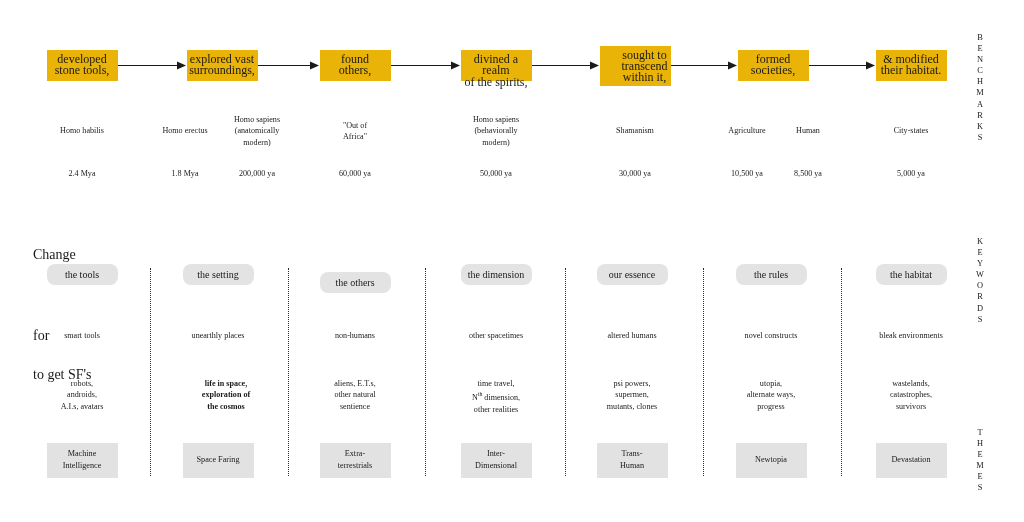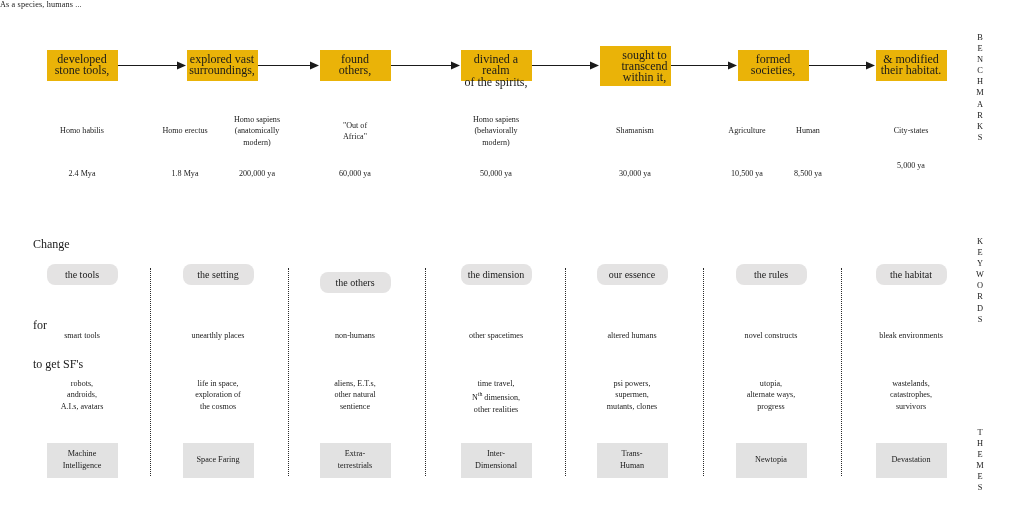--- a/index.html
+++ b/index.html
@@ -92,30 +92,30 @@
     line-height: 11.1px;
     text-align: center;
     width: 20px;
     letter-spacing: 0;
   }
   .side-label span { display: block; }
 
   
   .row-label {
     position: absolute;
-    font-size: 12px;
+    font-size: 14px;
     white-space: nowrap;
+    margin-top: 10px;
   }
 </style>
 </head>
 <body>
 
 <div id="canvas">
 
-  <div class="intro-label" style="left:33px; top:25px;">As a species, humans ...</div>
 
   <div id="stage-boxes">
       <div class="stage-box" style="left: 46.5px; top: 50px; height: 31px;">developed<br>stone tools,</div>
       <div class="stage-box" style="left: 186.5px; top: 50px; height: 31px;">explored vast<br>surroundings,</div>
       <div class="stage-box" style="left: 319.5px; top: 50px; height: 31px;">found<br>others,</div>
       <div class="stage-box" style="left: 460.5px; top: 50px; height: 31px;">divined a realm<br>of the spirits,</div>
       <div class="stage-box" style="left: 599.5px; top: 45.5px; height: 40px; padding-left: 20px;">sought to<br>transcend<br>within it,</div>
       <div class="stage-box" style="left: 737.5px; top: 50px; height: 31px;">formed<br>societies,</div>
       <div class="stage-box" style="left: 875.5px; top: 50px; height: 31px;">&amp; modified<br>their habitat.</div>
     </div>
@@ -160,21 +160,21 @@
     </div>
   <div id="benchmark-dates">
       <div class="col-text" style="width: 80px; left: 42px; top: 168px;">2.4 Mya</div>
       <div class="col-text" style="width: 80px; left: 145px; top: 168px;">1.8 Mya</div>
       <div class="col-text" style="width: 80px; left: 217px; top: 168px;">200,000 ya</div>
       <div class="col-text" style="width: 80px; left: 315px; top: 168px;">60,000 ya</div>
       <div class="col-text" style="width: 80px; left: 456px; top: 168px;">50,000 ya</div>
       <div class="col-text" style="width: 80px; left: 595px; top: 168px;">30,000 ya</div>
       <div class="col-text" style="width: 80px; left: 707px; top: 168px;">10,500 ya</div>
       <div class="col-text" style="width: 80px; left: 768px; top: 168px;">8,500 ya</div>
-      <div class="col-text" style="width: 80px; left: 871px; top: 160px;">5,000 ya</div>
+      <div class="col-text" style="width: 80px; left: 871px; top: 168px;">5,000 ya</div>
     </div>
 
   <div class="row-label" style="left:33px; top:237px;">Change</div>
   <div class="row-label" style="left:33px; top:318px;">for</div>
   <div class="row-label" style="left:33px; top:357px;">to get SF's</div>
 
   <div id="separators">
       <div class="vdots" style="left: 150px; top: 268px; height: 208px;"></div>
       <div class="vdots" style="left: 288px; top: 268px; height: 208px;"></div>
       <div class="vdots" style="left: 425px; top: 268px; height: 208px;"></div>
@@ -198,21 +198,21 @@
       <div class="col-text" style="width: 130px; left: 153px; top: 330px;">unearthly places</div>
       <div class="col-text" style="width: 130px; left: 290px; top: 330px;">non-humans</div>
       <div class="col-text" style="width: 130px; left: 431px; top: 330px;">other spacetimes</div>
       <div class="col-text" style="width: 130px; left: 567px; top: 330px;">altered humans</div>
       <div class="col-text" style="width: 130px; left: 706px; top: 330px;">novel constructs</div>
       <div class="col-text" style="width: 130px; left: 846px; top: 330px;">bleak environments</div>
     </div>
 
   <div id="sf-tropes">
       <div class="col-text wrap" style="width: 110px; left: 27px; top: 378px;">robots,<br>androids,<br>A.I.s, avatars</div>
-      <div class="col-text wrap" style="width: 110px; left: 163px; top: 378px;">life in space,<br>exploration of<br>the cosmos</div>
+      <div class="col-text wrap" style="width: 110px; left: 171px; top: 378px; font-weight: bold;">life in space,<br>exploration of<br>the cosmos</div>
       <div class="col-text wrap" style="width: 110px; left: 300px; top: 378px;">aliens, E.T.s,<br>other natural<br>sentience</div>
       <div class="col-text wrap" style="width: 110px; left: 441px; top: 378px;">time travel,<br>N<sup style="font-size: 0.72em;">th</sup> dimension,<br>other realities</div>
       <div class="col-text wrap" style="width: 110px; left: 577px; top: 378px;">psi powers,<br>supermen,<br>mutants, clones</div>
       <div class="col-text wrap" style="width: 110px; left: 716px; top: 378px;">utopia,<br>alternate ways,<br>progress</div>
       <div class="col-text wrap" style="width: 110px; left: 856px; top: 378px;">wastelands,<br>catastrophes,<br>survivors</div>
     </div>
 
   <div id="theme-boxes">
       <div class="theme-box" style="left: 46.5px; top: 443px; height: 35px;">Machine<br>Intelligence</div>
       <div class="theme-box" style="left: 182.5px; top: 443px; height: 35px; line-height: 24px;">Space Faring</div>

